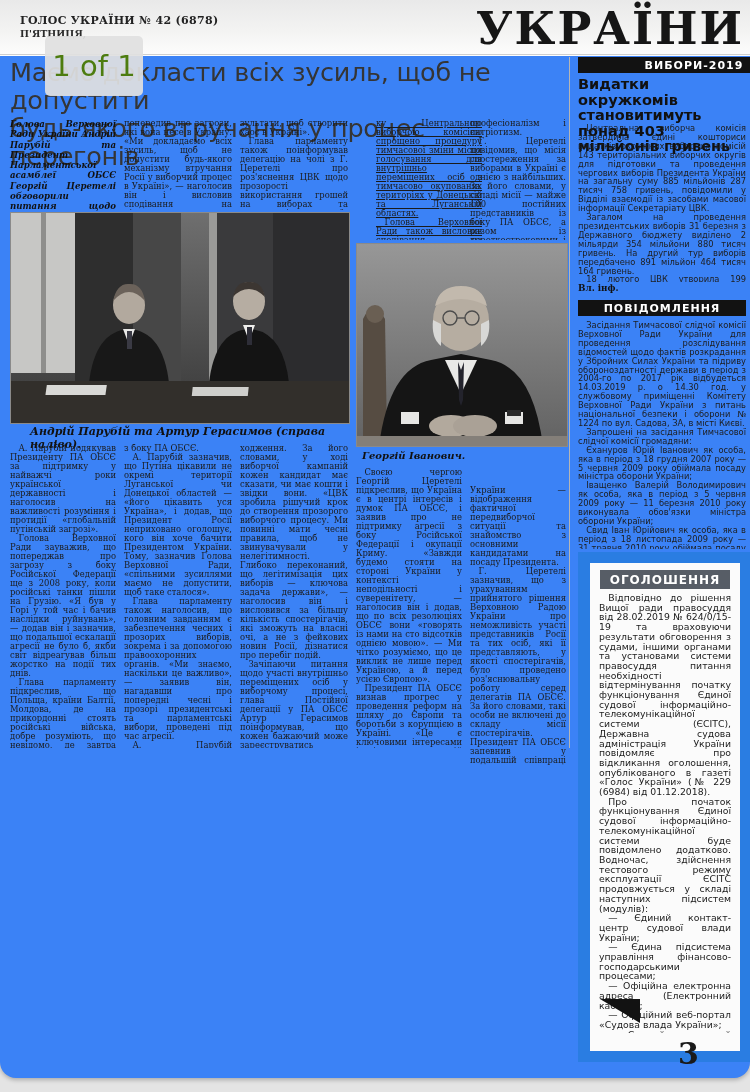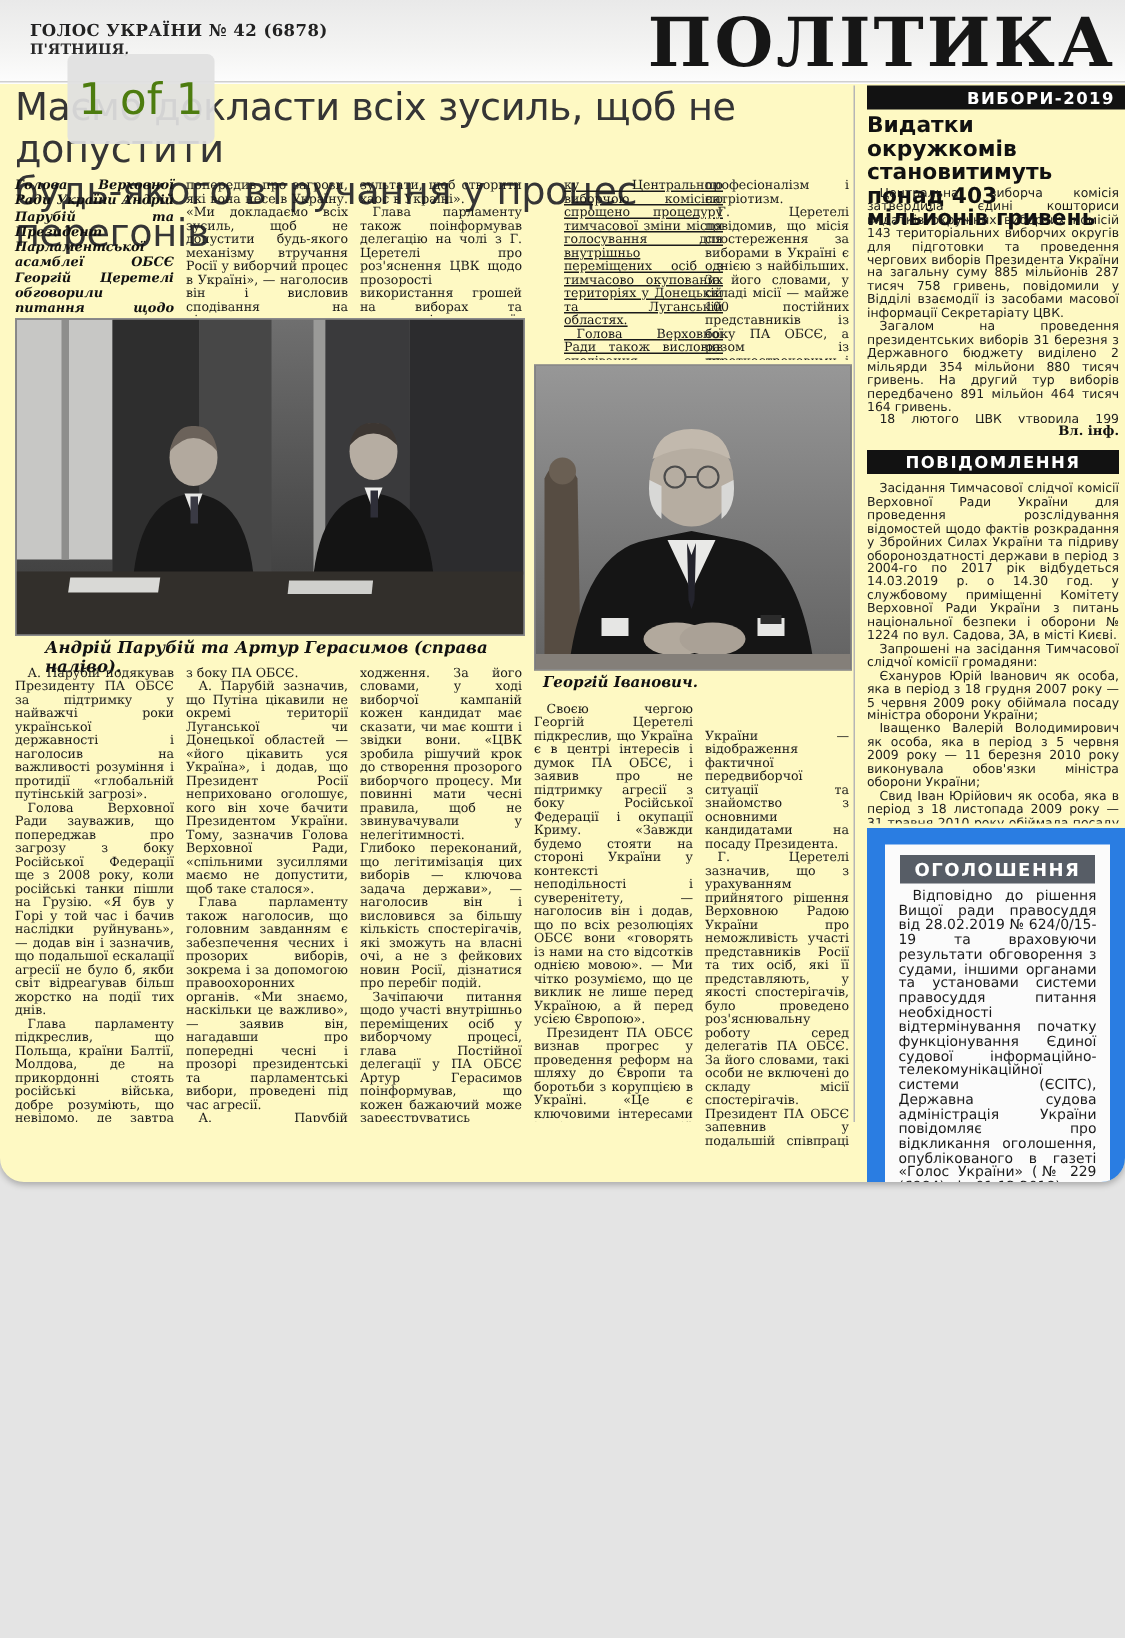--- a/index.html
+++ b/index.html
@@ -1,18 +1,18 @@
 <!DOCTYPE html>
 <html><head>
 <meta charset="utf-8">
 <style>
   html,body{margin:0;padding:0;}
   .stage{position:relative;width:750px;height:1092px;background:#e4e4e4;overflow:hidden;
          font-family:"DejaVu Serif",serif;}
-  .page{position:absolute;left:0;top:0;width:750px;height:788px;background:#fef9c3;
+  .page{position:absolute;left:0;top:0;width:750px;height:1078px;background:#3b82f6;
         border-radius:0 0 16px 16px;box-shadow:0 2px 4px rgba(0,0,0,.25);overflow:hidden;}
   .topband{position:absolute;left:0;top:0;width:750px;height:56px;
            background:linear-gradient(180deg,#e9e9e9 0%,#f3f3f2 55%,#fdfdfd 100%);}
   .mast-rule{position:absolute;left:0;top:54px;width:750px;height:1px;background:#cfcfcf;}
   .paper-name{position:absolute;left:20px;top:14px;font-weight:bold;font-size:11px;color:#222;letter-spacing:.3px;}
   .day-line{position:absolute;left:20px;top:28px;font-weight:bold;font-size:9.5px;color:#2a2a2a;}
   .section-title{position:absolute;right:6px;top:2px;font-weight:bold;font-size:45px;color:#161616;letter-spacing:2px;}
   .badge{position:absolute;left:45px;top:36px;width:98px;height:60px;border-radius:5px;
          background:rgba(224,224,224,.93);display:flex;align-items:center;justify-content:center;
          font-family:"DejaVu Sans",sans-serif;font-size:29px;color:#4d7c0f;z-index:40;}
@@ -25,21 +25,21 @@
   .photo{position:absolute;border:1px solid #8a8a8a;background:#777;overflow:hidden;}
   .caption{position:absolute;font-weight:bold;font-style:italic;font-size:11px;color:#111;}
   .v-rule{position:absolute;left:569px;top:57px;width:1px;height:691px;background:#b5b5b5;}
   .sb-header{position:absolute;left:578px;width:168px;height:16px;background:#121212;color:#fff;
              font-family:"DejaVu Sans",sans-serif;font-weight:bold;font-size:11px;letter-spacing:1px;
              display:flex;align-items:center;justify-content:center;}
   .sb-title{position:absolute;left:578px;top:77px;width:168px;font-family:"DejaVu Sans",sans-serif;
             font-weight:bold;font-size:14.5px;line-height:15.5px;color:#111;}
   .sb-body{position:absolute;left:578px;width:168px;font-family:"DejaVu Sans",sans-serif;
            font-size:8.3px;line-height:8.9px;text-align:justify;color:#1d1d1d;white-space:pre-line;overflow:hidden;}
-  .sb-sign{position:absolute;left:578px;top:283px;width:168px;text-align:right;font-weight:bold;font-size:8.8px;color:#111;}
+  .sb-sign{position:absolute;left:578px;top:283px;width:168px;text-align:left;font-weight:bold;font-size:8.8px;color:#111;}
   .blue-box{position:absolute;left:578px;top:552px;width:172px;height:510px;background:#2a7de2;}
   .blue-inner{position:absolute;left:12px;top:11px;right:10px;bottom:11px;background:#fbfbfb;}
   .ohol-header{margin:7px 10px 4px 10px;height:19px;background:#575d66;color:#fff;
                font-family:"DejaVu Sans",sans-serif;font-weight:bold;font-size:12px;letter-spacing:1px;
                display:flex;align-items:center;justify-content:center;}
   .ohol-body{margin:4px 9px;font-family:"DejaVu Sans",sans-serif;font-size:9.3px;line-height:9.7px;
              text-align:justify;color:#1a1a1a;white-space:pre-line;overflow:hidden;height:440px;}
   .fold-triangle{position:absolute;left:10px;bottom:28px;width:40px;height:24px;background:#121212;
                  clip-path:polygon(0 0,100% 0,100% 100%);}
   .page-num{position:absolute;left:678px;top:1036px;font-weight:bold;font-size:30px;color:#1a1a1a;}
@@ -48,21 +48,21 @@
 <body>
 
 <div class="stage">
   <div class="page">
 
     <div class="topband"></div>
     <div class="mast-rule"></div>
 
     <div class="paper-name">ГОЛОС УКРАЇНИ   № 42 (6878)</div>
     <div class="day-line">П'ЯТНИЦЯ,</div>
-    <div class="section-title">ПОЛІТИКА</div>
+    <div class="section-title">УКРАЇНИ</div>
 
     <div class="headline">Маємо докласти всіх зусиль, щоб не допустити
 будь-якого втручання у процес перегонів</div>
 
     <div class="lede">Голова Верховної Ради України Андрій Парубій та Президент Парламентської асамблеї ОБСЄ Георгій Церетелі обговорили питання щодо забезпечення прозорості і чесності виборів в Україні.</div>
     <div class="body-col" style="left:124px;top:119px;width:108px;height:92px;">попередив про загрози, які вона несе в Україну. «Ми докладаємо всіх зусиль, щоб не допустити будь-якого механізму втручання Росії у виборчий процес в Україні», — наголосив він і висловив сподівання на підтримку</div>
     <div class="body-col" style="left:240px;top:119px;width:108px;height:92px;">зультати, щоб створити хаос в Україні».
  Глава парламенту також поінформував делегацію на чолі з Г. Церетелі про роз'яснення ЦВК щодо прозорості використання грошей на виборах та зазначенні джерел їх по-</div>
     <div class="body-col" style="left:376px;top:119px;width:106px;height:121px;text-decoration:underline;">ку Центральною виборчою комісією спрощено процедуру тимчасової зміни місця голосування для внутрішньо переміщених осіб з тимчасово окупованих територіях у Донецькій та Луганській областях.
  Голова Верховної Ради також висловив сподівання на підтримку з боку ПА ОБСЄ на черговій сесії Резолюції щодо мілітаризації Чорного і Азовського морів та на подальшу співпрацю.</div>

